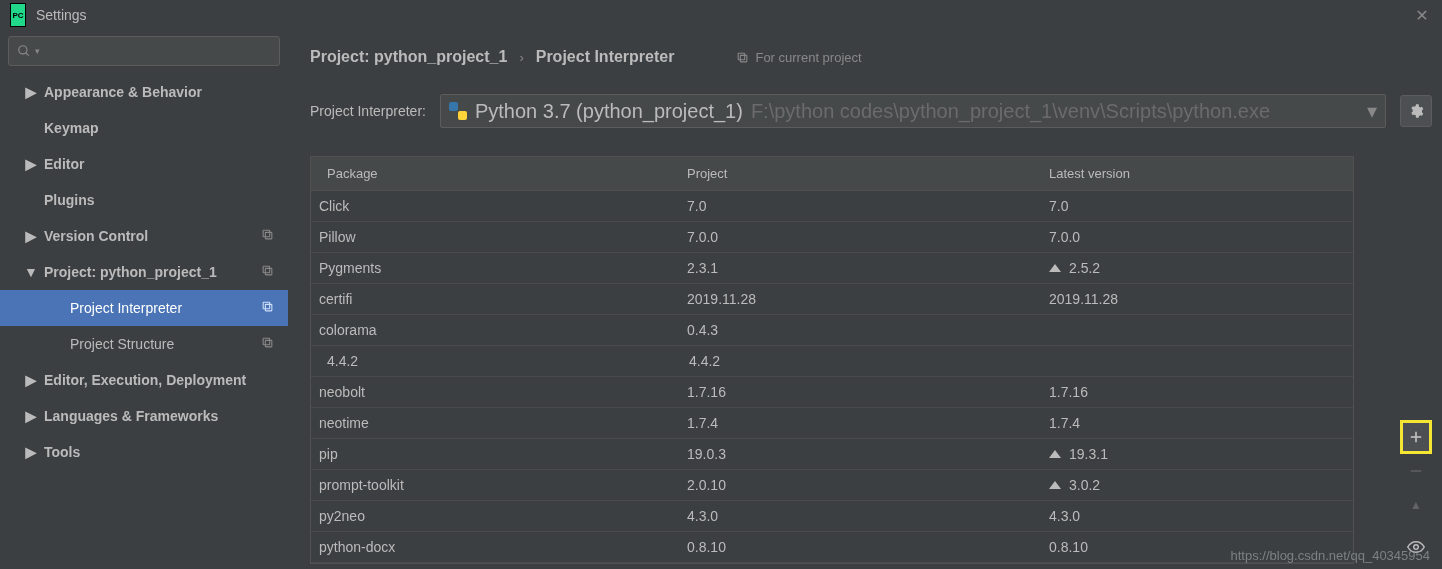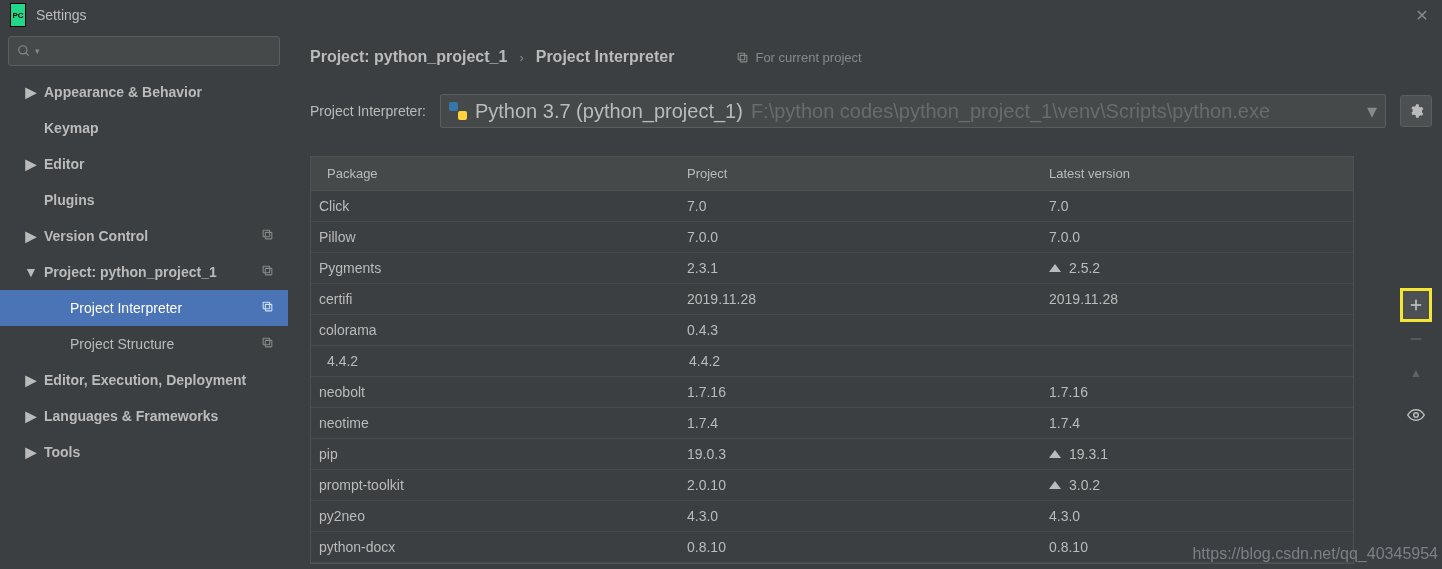--- a/index.html
+++ b/index.html
@@ -158,21 +158,21 @@
   border-radius: 3px;
   display: flex;
   align-items: center;
   justify-content: center;
   cursor: pointer;
   color: #bbbbbb;
 }
 
 .table-area {
   display: flex;
-  align-items: center;
+  align-items: flex-end;
   gap: 46px;
 }
 .pkg-table {
   flex: 1;
   border: 1px solid #515151;
 }
 .pkg-header {
   display: flex;
   background: #45494a;
   border-bottom: 1px solid #515151;
@@ -224,23 +224,23 @@
   border: 3px solid #f5e633;
   color: #bbbbbb;
   height: 34px;
 }
 .side-btn.disabled { opacity: .5; cursor: default; }
 .side-btn.eye { margin-top: 8px; }
 
 .watermark {
   position: absolute;
   bottom: 6px;
-  right: 4px;
+  right: 12px;
   color: #9aa0a6aa;
-  font-size: 16px;
+  font-size: 13px;
 }
 </style>
 </head>
 <body>
 
 <div class="title-bar">
   <div class="app-icon">PC</div>
   <div class="title-text">Settings</div>
   <div class="close-x">✕</div>
 </div>

